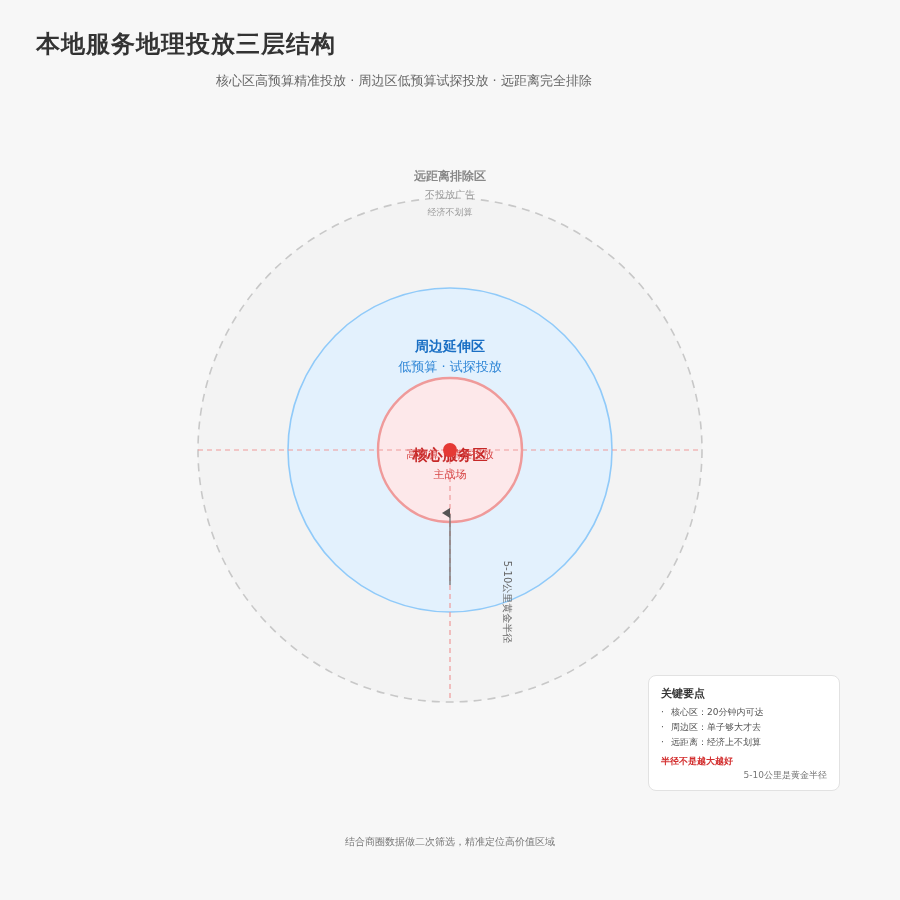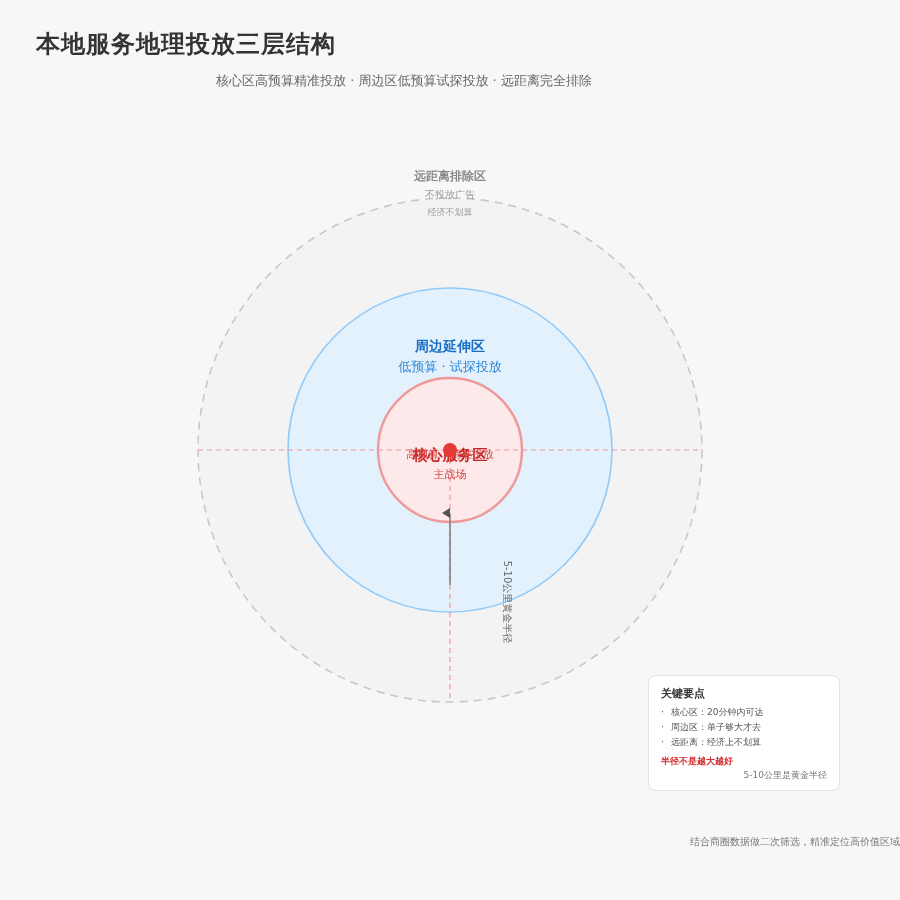--- a/index.html
+++ b/index.html
@@ -22,21 +22,21 @@
   .radius-label { position:absolute; left:507px; top:602px; font-size:10px; color:#666;
                   transform:translate(-50%,-50%) rotate(90deg); white-space:nowrap; }
   .info-box { position:absolute; left:648px; top:675px; width:192px; height:116px;
               background:#fff; border:1px solid #e2e2e2; border-radius:8px; box-sizing:border-box;
               padding:10px 12px; }
   .info-title { font-size:11px; font-weight:bold; color:#333; margin-bottom:4px; }
   .info-item { font-size:9px; color:#555; line-height:15px; }
   .info-item .dot { display:inline-block; width:10px; }
   .info-warn { font-size:9px; font-weight:bold; color:#d32f2f; margin-top:4px; line-height:14px; }
   .info-note { font-size:9px; color:#777; line-height:14px;text-align:right; }
-  .footer { position:absolute; top:835px; left:0; width:900px; text-align:right; font-size:10px; color:#777; }
+  .footer { position:absolute; top:835px; left:0; width:900px; text-align:center; font-size:10px; color:#777; }
 </style>
 </head>
 <body>
 
 <div class="title">本地服务地理投放三层结构</div>
 <div class="subtitle">核心区高预算精准投放 · 周边区低预算试探投放 · 远距离完全排除</div>
 
 <svg class="diagram" width="900" height="900" viewBox="0 0 900 900">
 
   <circle cx="450" cy="450" r="252" fill="#f3f3f3" stroke="#c8c8c8" stroke-width="1.6" stroke-dasharray="8 6"></circle>

